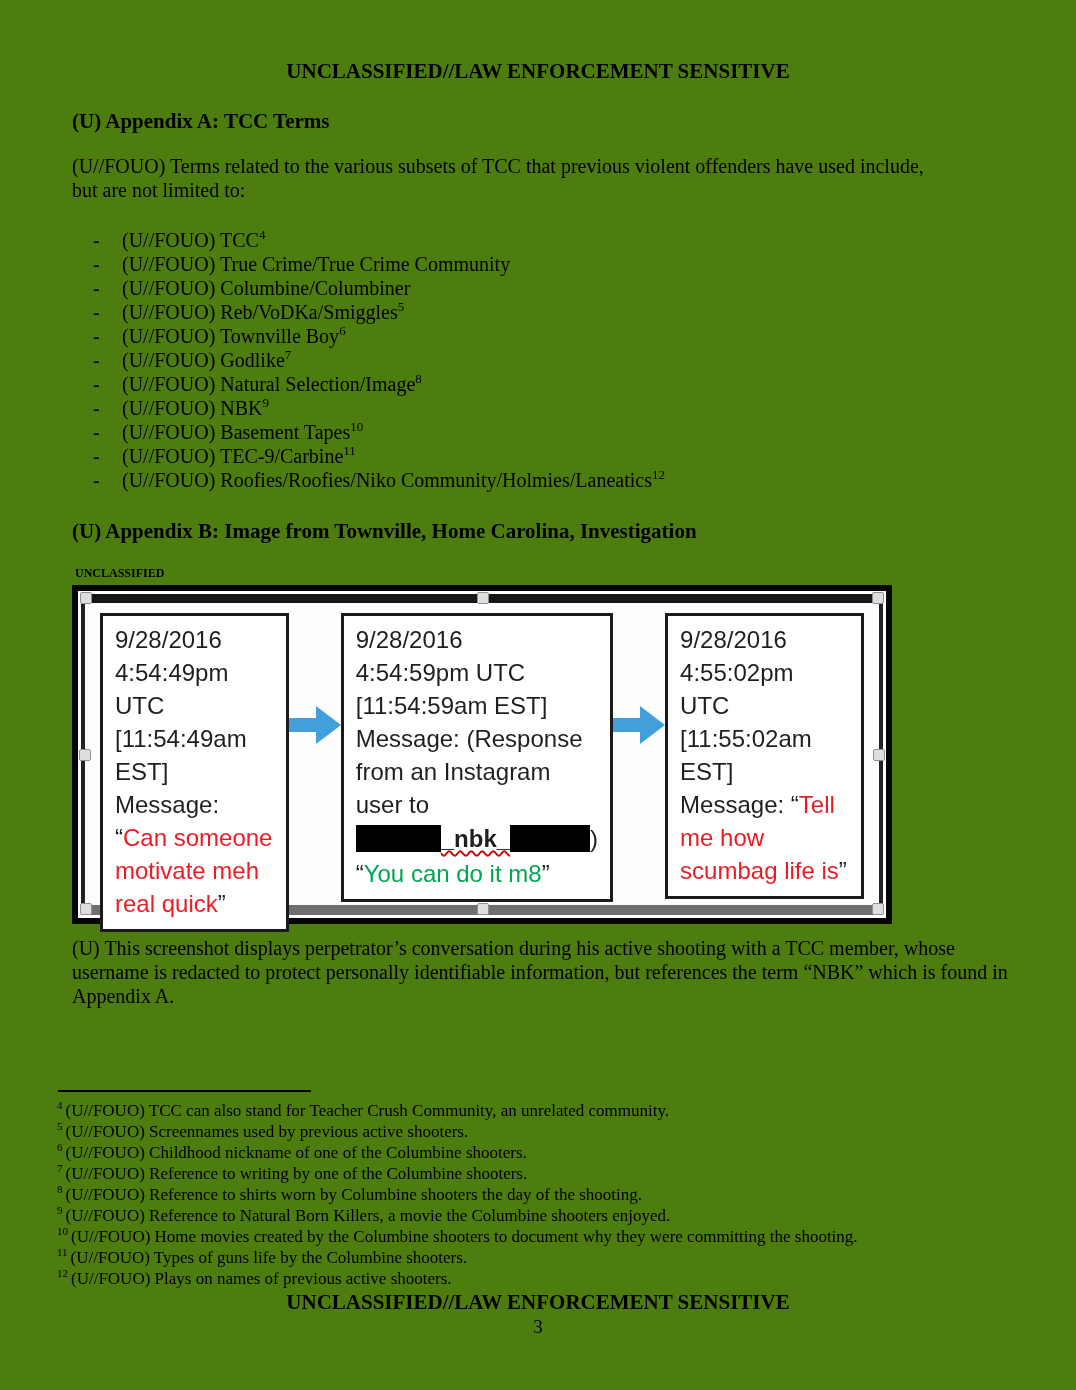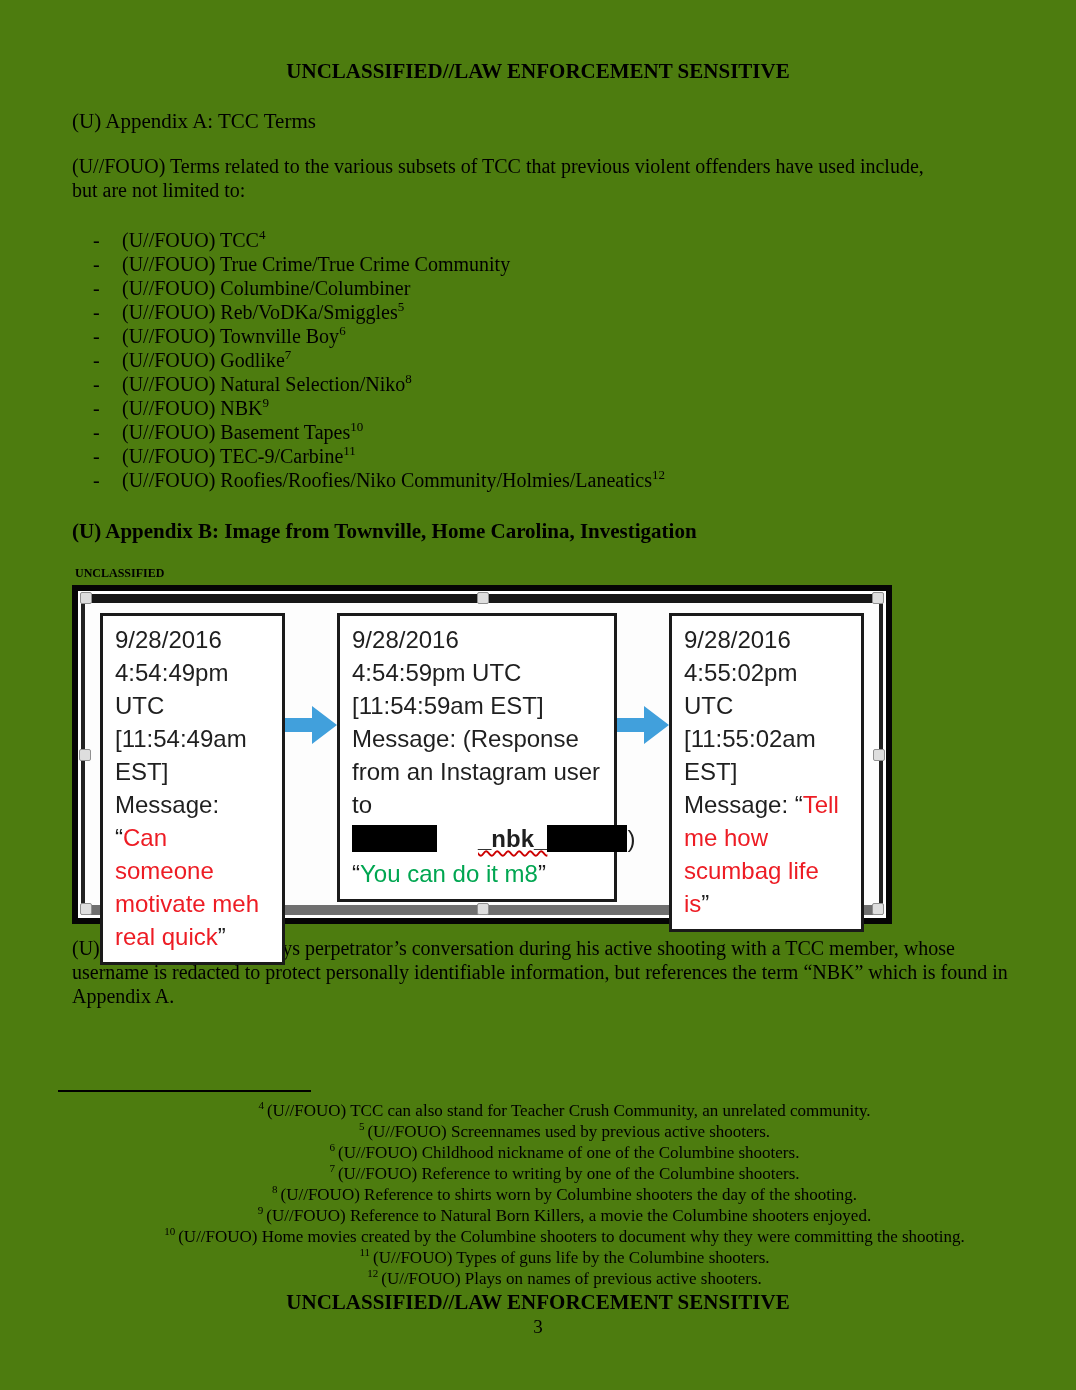--- a/index.html
+++ b/index.html
@@ -15,21 +15,21 @@
   }
   .banner {
     padding-top: 58px;
     text-align: center;
     font-weight: bold;
     font-size: 21px;
     line-height: 26px;
   }
   .heading {
     margin: 24px 0 0 72px;
-    font-weight: normal;
+    font-weight: bold;
     font-size: 21px;
     line-height: 26px;
   }
   .intro {
     margin: 20px 72px 0 72px;
     line-height: 24px;
   }
   ul.terms {
     list-style: none;
     margin: 26px 0 0 93px;
@@ -122,21 +122,20 @@
     vertical-align: middle;
     margin-bottom: 4px;
   }
   .redact-bar.left  { width: 85px; }
   .redact-bar.right { width: 80px; }
   .nbk {
     font-weight: bold;
     text-decoration: underline wavy #cc0000 2px;
     text-underline-offset: 3px;
     text-decoration-skip-ink: none;
-    padding-left: 41px;
   }
   .handle {
     position: absolute;
     width: 10px;
     height: 10px;
     background: #dedede;
     border: 1px solid #909090;
     border-radius: 2px;
     z-index: 3;
   }
@@ -157,21 +156,20 @@
   .fn-sep {
     margin: 82px 0 0 58px;
     width: 253px;
     border: none;
     border-top: 2px solid #000000;
   }
   .footnotes {
     margin: 8px 4px 0 57px;
     font-size: 17px;
     line-height: 21px;
-    text-align: center;
   }
   .footnote sup {
     font-size: 11px;
     line-height: 0;
     vertical-align: super;
     margin-right: 3px;
   }
   .footer-banner {
     text-align: center;
     font-weight: bold;
@@ -195,21 +193,21 @@
 
   <div class="intro"><span>(U//FOUO) Terms related to the various subsets of TCC that previous violent offenders have used include,</span><br><span>but are not limited to:</span></div>
 
   <ul class="terms">
     <li><span>(U//FOUO) TCC</span><sup class="fn-ref">4</sup></li>
     <li><span>(U//FOUO) True Crime/True Crime Community</span><sup class="fn-ref"></sup></li>
     <li><span>(U//FOUO) Columbine/Columbiner</span><sup class="fn-ref"></sup></li>
     <li><span>(U//FOUO) Reb/VoDKa/Smiggles</span><sup class="fn-ref">5</sup></li>
     <li><span>(U//FOUO) Townville Boy</span><sup class="fn-ref">6</sup></li>
     <li><span>(U//FOUO) Godlike</span><sup class="fn-ref">7</sup></li>
-    <li><span>(U//FOUO) Natural Selection/Niko</span><sup class="fn-ref">8</sup></li>
+    <li><span>(U//FOUO) Natural Selection/Image</span><sup class="fn-ref">8</sup></li>
     <li><span>(U//FOUO) NBK</span><sup class="fn-ref">9</sup></li>
     <li><span>(U//FOUO) Basement Tapes</span><sup class="fn-ref">10</sup></li>
     <li><span>(U//FOUO) TEC-9/Carbine</span><sup class="fn-ref">11</sup></li>
     <li><span>(U//FOUO) Roofies/Roofies/Niko Community/Holmies/Laneatics</span><sup class="fn-ref">12</sup></li>
   </ul>
 
   <div class="heading-b">(U) Appendix B: Image from Townville, Home Carolina, Investigation</div>
 
   <div class="unclass-label">UNCLASSIFIED</div>
 

